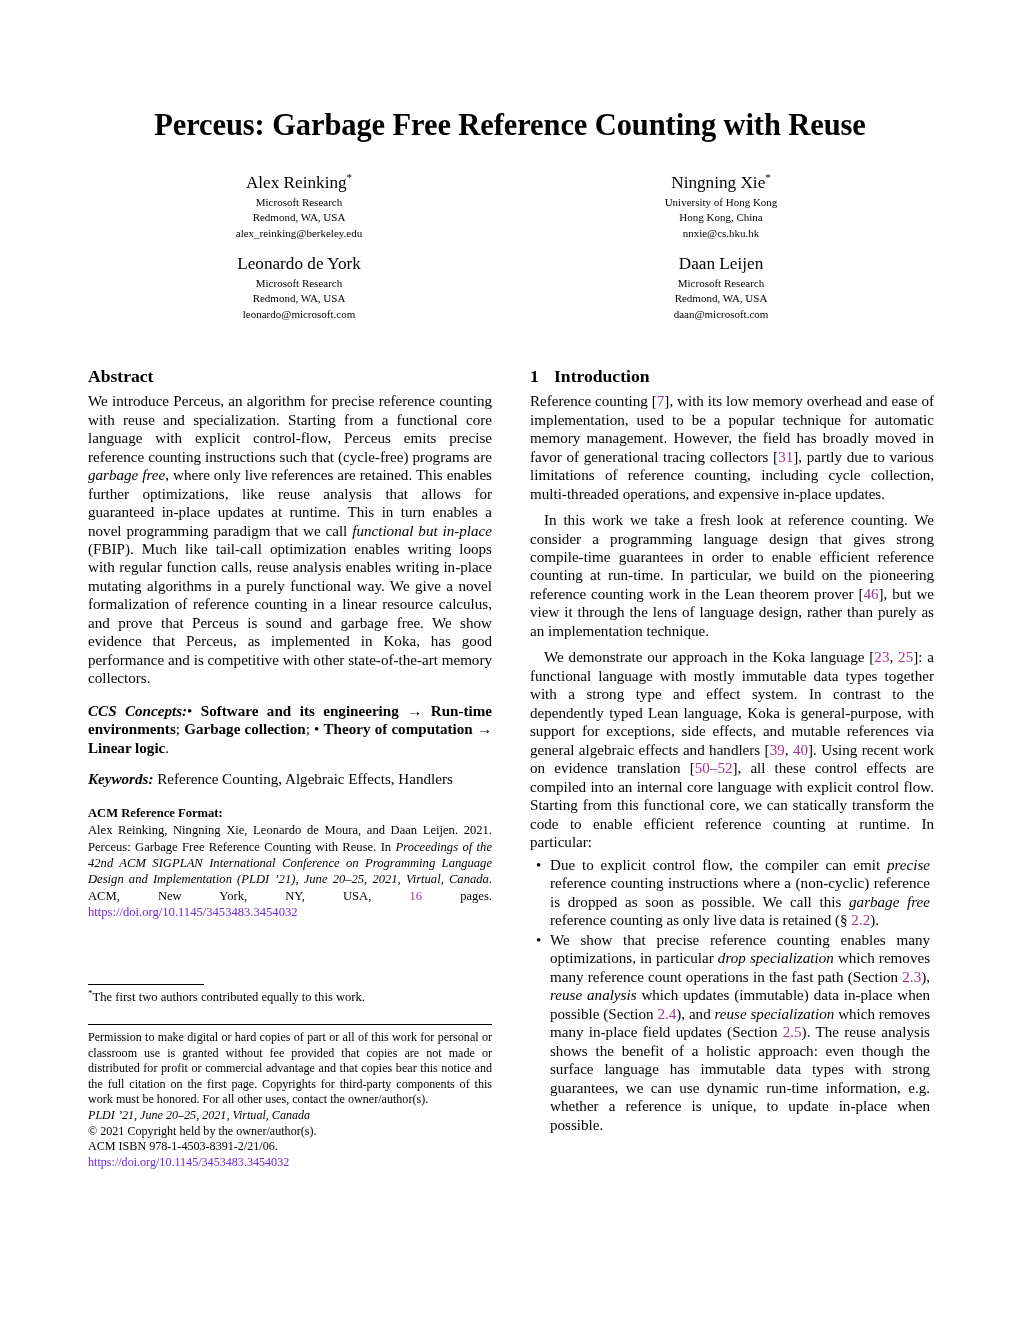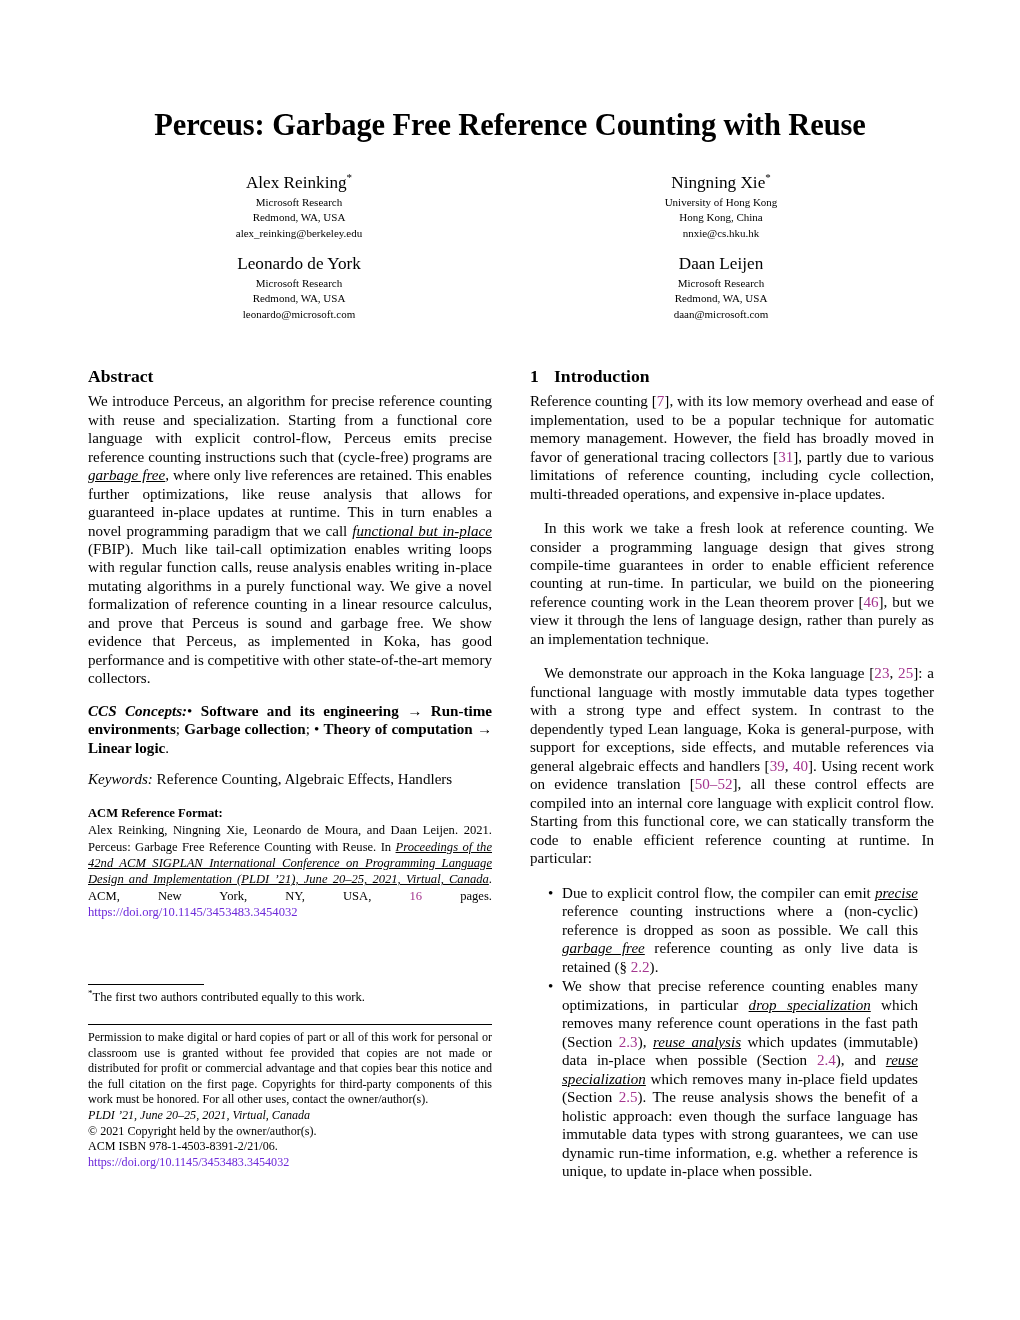--- a/index.html
+++ b/index.html
@@ -84,24 +84,24 @@
   }
 
   p.body {
     font-size: 15.1px;
     line-height: 1.225;
     margin: 0;
     text-align: justify;
     text-justify: inter-word;
     hyphens: none;
   }
-  p.body + p.body { margin-top: 16px; }
+  p.body + p.body { margin-top: 8px; }
   p.indent { text-indent: 14px; }
 
-  .it { font-style: italic; text-decoration: underline; }
+  .it { font-style: italic; }
   .cite { color: #a3348e; }
   .link { color: #6d28d9; }
 
   
   .ccs {
     font-size: 15.1px;
     line-height: 1.225;
     margin: 14px 0 0 0;
     text-align: justify;
     font-weight: bold;
@@ -112,21 +112,21 @@
   }
   .ccs .reg { font-weight: normal; }
   .keywords {
     font-size: 15.1px;
     line-height: 1.225;
     margin: 13px 0 0 0;
     text-align: left;
   }
   .keywords .lead {
     font-style: italic;
-    font-weight: normal;
+    font-weight: bold;
   }
 
   
   .acmref {
     margin-top: 16px;
     font-size: 12.6px;
     line-height: 1.3;
     text-align: justify;
   }
   .acmref .hd { font-weight: bold; display: block; margin-bottom: 1px; }
@@ -163,21 +163,21 @@
     font-size: 12.1px;
     line-height: 1.29;
     text-align: justify;
   }
   .permission .blk { display: block; }
   .permission .ital { font-style: italic; }
 
   
   ul.bullets {
     list-style: none;
-    margin: 16px;
+    margin: 4px;
     padding: 0;
   }
   ul.bullets li {
     position: relative;
     padding-left: 16px;
     font-size: 15.1px;
     line-height: 1.225;
     text-align: justify;
     margin-top: 1px;
   }

